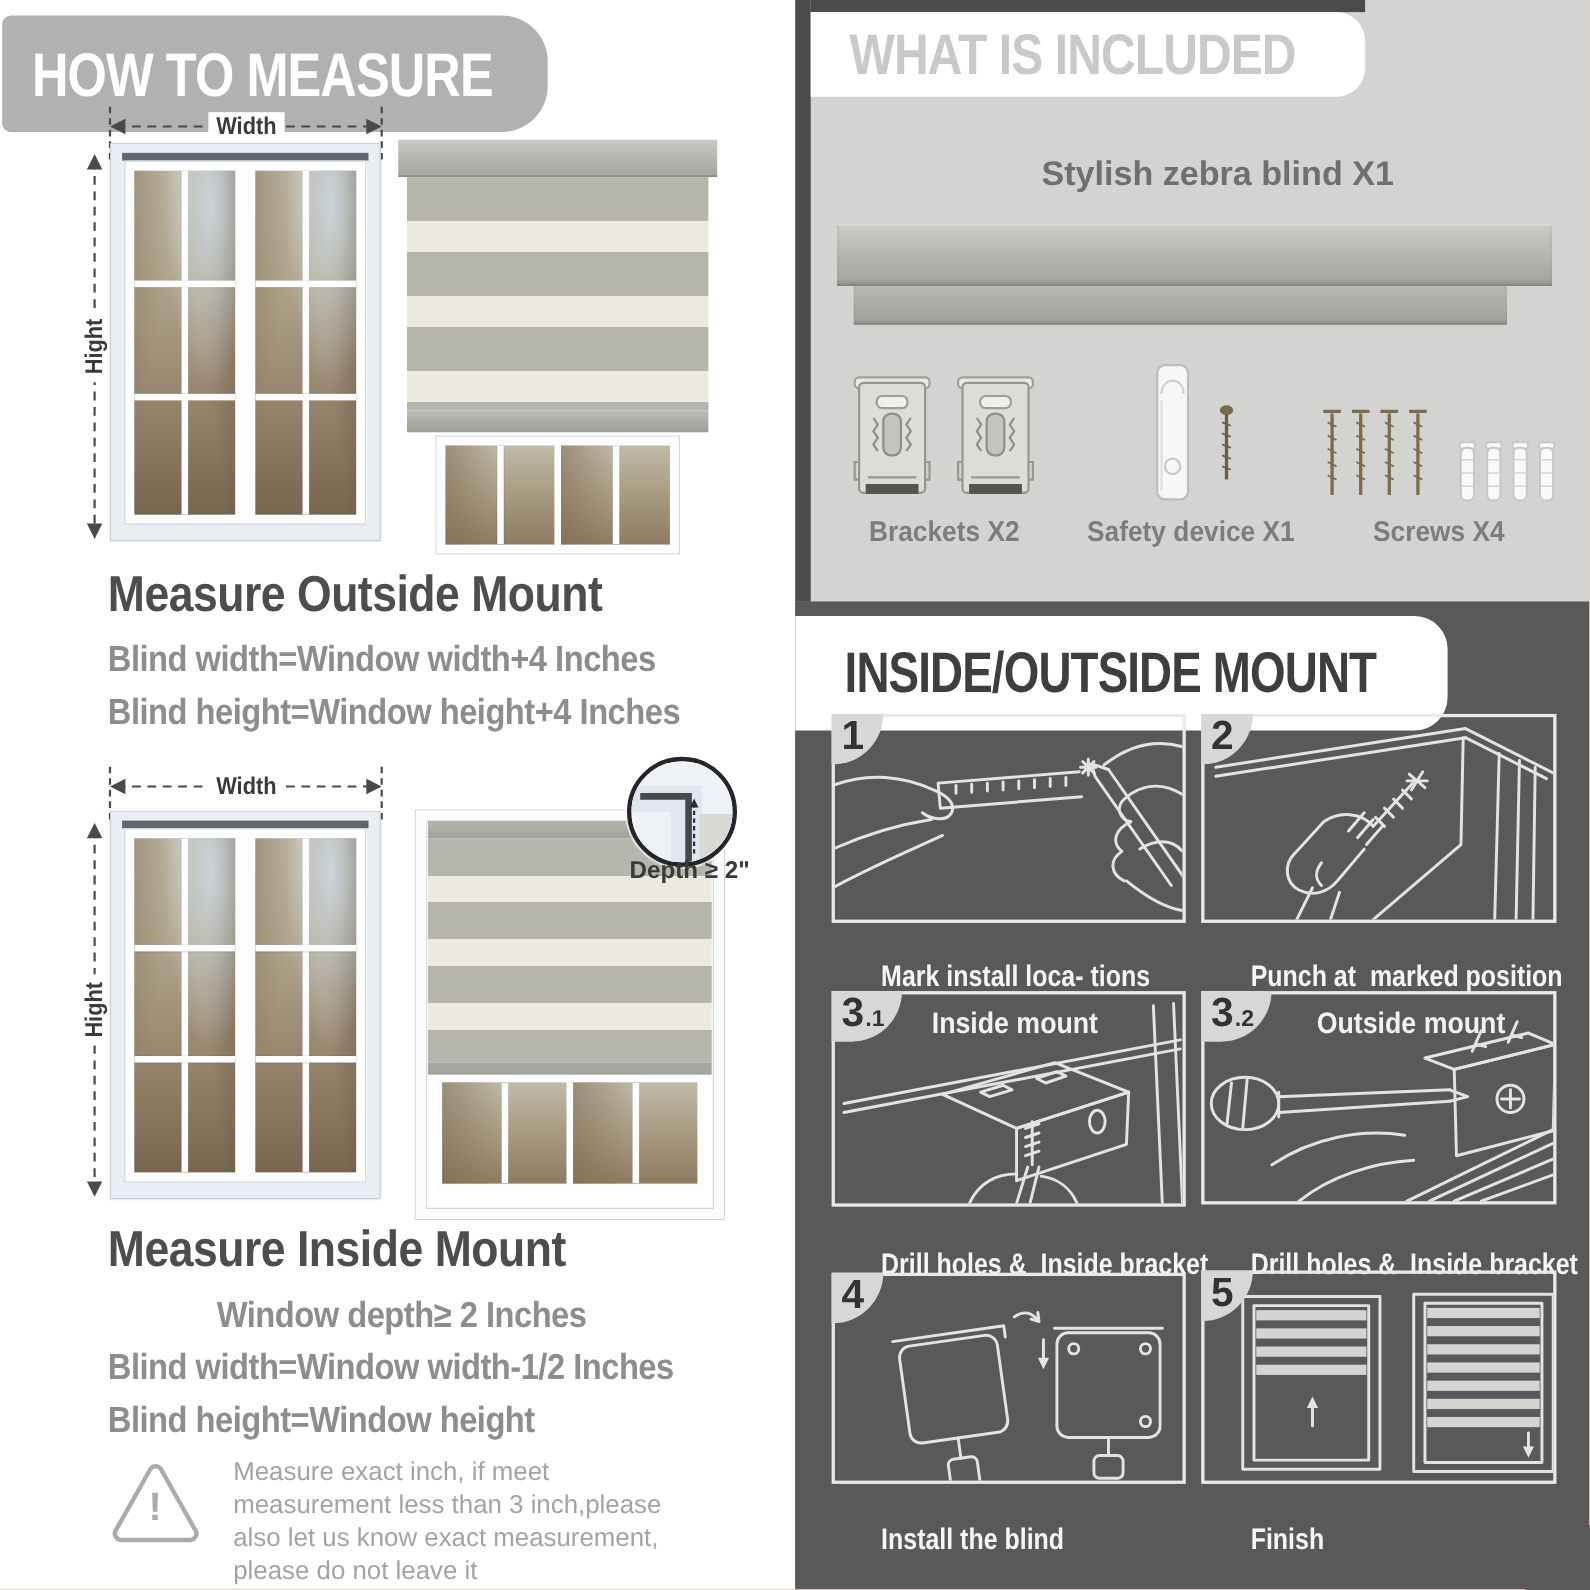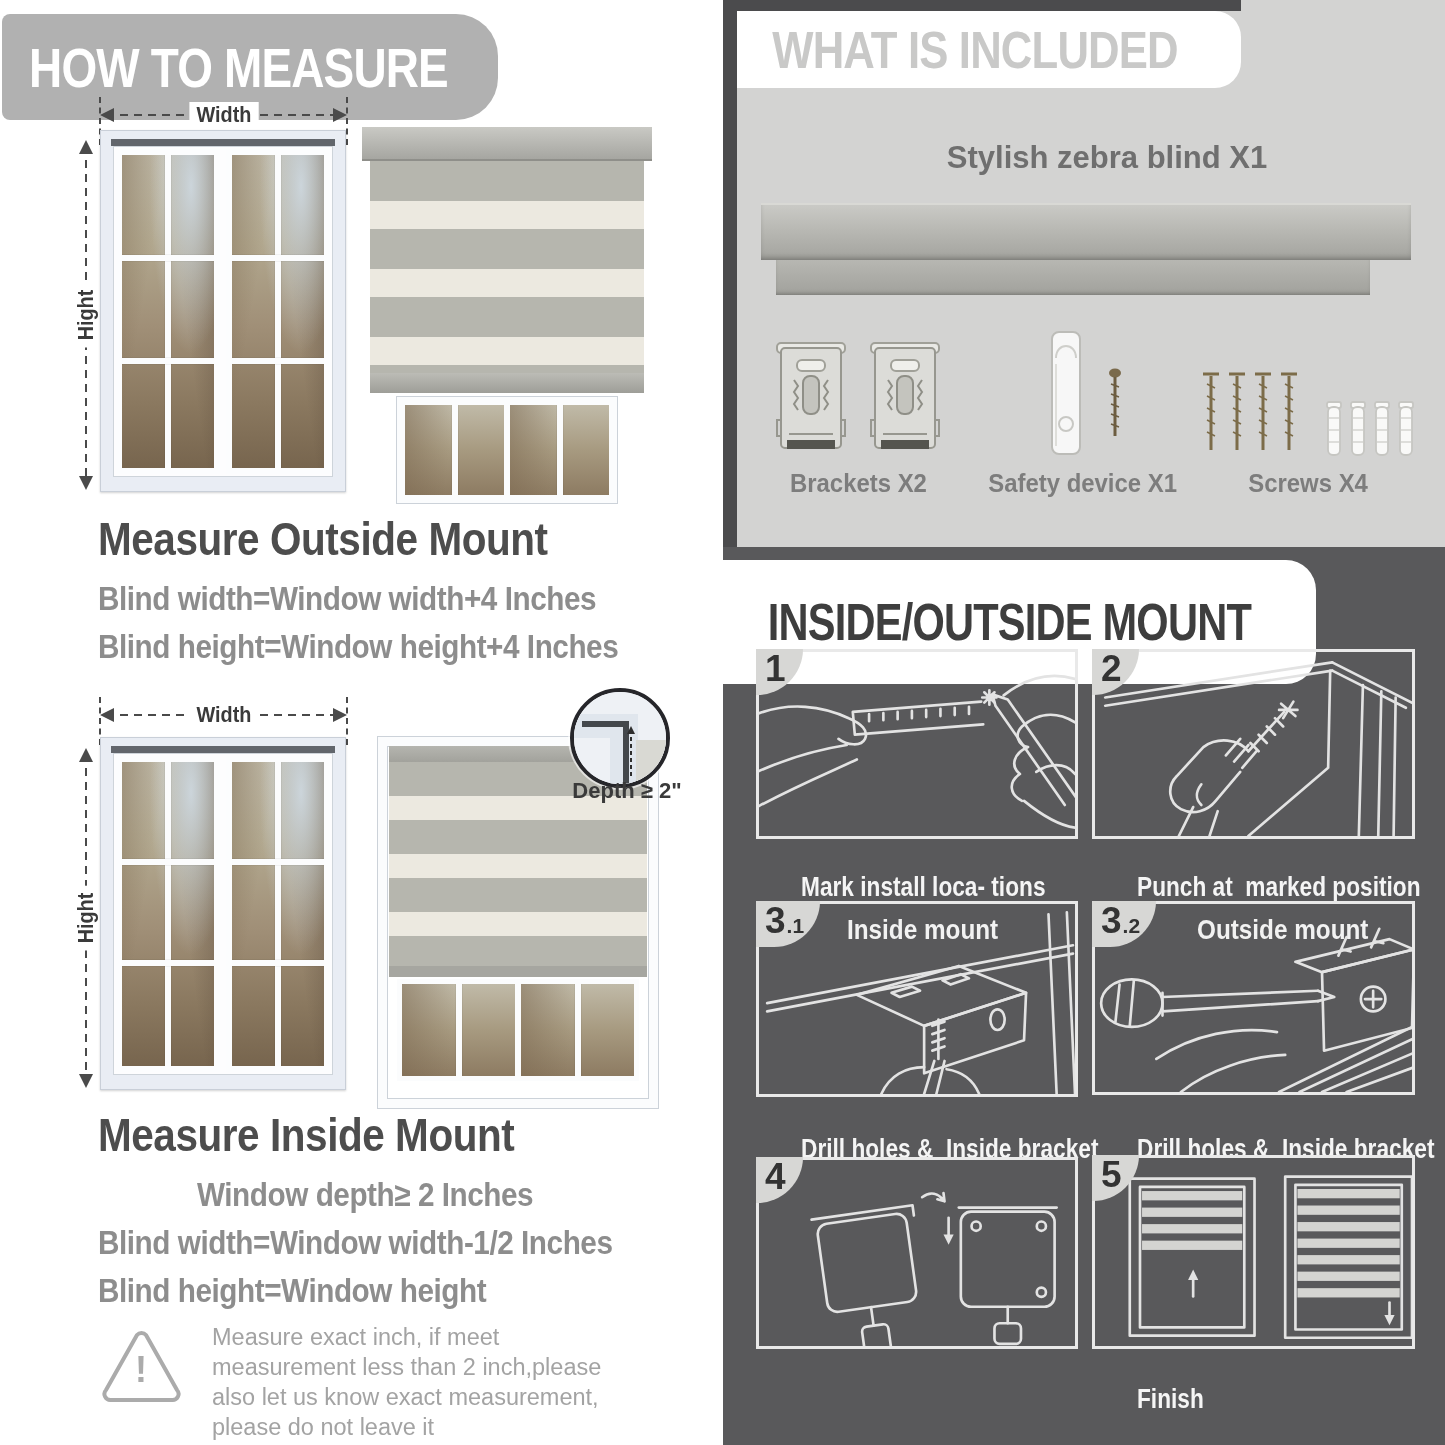--- a/index.html
+++ b/index.html
@@ -84,21 +84,21 @@
       box-shadow:inset 0 2px 0 #d9d9d5, inset 0 -4px 6px -3px rgba(0,0,0,.35);}
   #headrail-lower{left:53px;top:260px;width:594px;height:35px;
       background:linear-gradient(180deg,#b7b7b2,#a1a19c);
       box-shadow:inset 0 -3px 4px -2px rgba(0,0,0,.3);}
   .item-col{position:absolute;display:flex;justify-content:center;align-items:flex-end;}
   .item-label{position:absolute;text-align:center;color:#7d7d7d;font-weight:bold;font-size:26px;}
   .item-label span{display:inline-block;transform:scaleX(.92);white-space:nowrap;}
 
   
   #right-bottom{left:723px;top:547px;width:722px;height:898px;background:#59595b;}
-  #iom-label{left:0;top:13px;width:593px;height:124px;background:#ffffff;border-radius:0 30px 30px 0;
+  #iom-label{left:0;top:13px;width:593px;height:104px;background:#ffffff;border-radius:0 30px 30px 0;
              display:flex;align-items:center;}
   #iom-label .bar-text{color:#3e3e3e;font-weight:bold;font-size:52px;letter-spacing:-1px;padding-left:56px;
              display:inline-block;transform:scaleX(.8);transform-origin:left center;white-space:nowrap;}
   .panel{position:absolute;border:3px solid #e9e9e9;}
   .panel svg.art{position:absolute;inset:0;width:100%;height:100%;}
   .badge{position:absolute;left:-3px;top:-3px;background:#d7d7d5;color:#333333;font-weight:bold;
          border-radius:0 0 52px 0;padding:1px 16px 8px 9px;display:flex;align-items:baseline;line-height:1;}
   .badge .num{font-size:37px;} .badge .sub{font-size:21px;margin-left:1px;}
   .panel-label{position:absolute;top:11px;color:#f2f2f2;font-weight:bold;font-size:27px;}
   .panel-label span{display:inline-block;transform:scaleX(.9);transform-origin:left center;white-space:nowrap;}
@@ -255,21 +255,21 @@
       <div style="margin-top:10px;"><span class="block-line">Blind height=Window height</span></div>
     </div>
 
     <div id="warning" class="abs">
       <div id="warn-tri">
         <svg width="82" height="78" viewBox="0 0 82 78">
           <path d="M37,7 a6,6 0 0 1 9,0 L77,62 a6,6 0 0 1 -5,10 H11 a6,6 0 0 1 -5,-10 Z" fill="none" stroke="#ababab" stroke-width="4" stroke-linejoin="round"></path>
         </svg>
         <span class="mark">!</span>
       </div>
-      <div id="warn-text">Measure exact inch, if meet measurement less than 2 inch,please also let us know exact measurement, please do not leave it</div>
+      <div id="warn-text">Measure exact inch, if meet measurement less than 3 inch,please also let us know exact measurement, please do not leave it</div>
     </div>
   </div>
 
   <div id="right-top" class="abs">
     <div id="rt-strip" class="abs"></div>
     <div id="rt-topbar" class="abs"></div>
     <div id="wii-label" class="abs">
       <span class="bar-text">WHAT IS INCLUDED</span>
     </div>
     <div id="stylish-label" class="abs">Stylish zebra blind X1</div>
@@ -478,20 +478,23 @@
         <path d="M186,56 L186,74"></path>
           <polygon class="fillhead" points="181,72 191,72 186,82"></polygon>
         <path d="M244,142 L244,158"></path>
         <rect x="231" y="158" width="26" height="20" rx="5"></rect>
       </svg>
       <div class="badge">
         <span class="num">4</span>
         <span class="sub"></span>
       </div>
     </div>
+    <div class="caption" style="left:33px;top:806px;">
+      <span>Install the blind</span>
+    </div>
 
     <div class="panel" style="left:369px;top:608px;width:317px;height:188px;">
       <svg class="art" viewBox="0 0 310 182" preserveAspectRatio="none">
         <rect x="34" y="20" width="122" height="152"></rect>
         <rect x="44" y="28" width="102" height="136"></rect>
         <g class="fillstripe">
           <rect x="46" y="32" width="98" height="9"></rect>
             <rect x="46" y="48" width="98" height="9"></rect>
           <rect x="46" y="64" width="98" height="9"></rect>
             <rect x="46" y="80" width="98" height="9"></rect>

